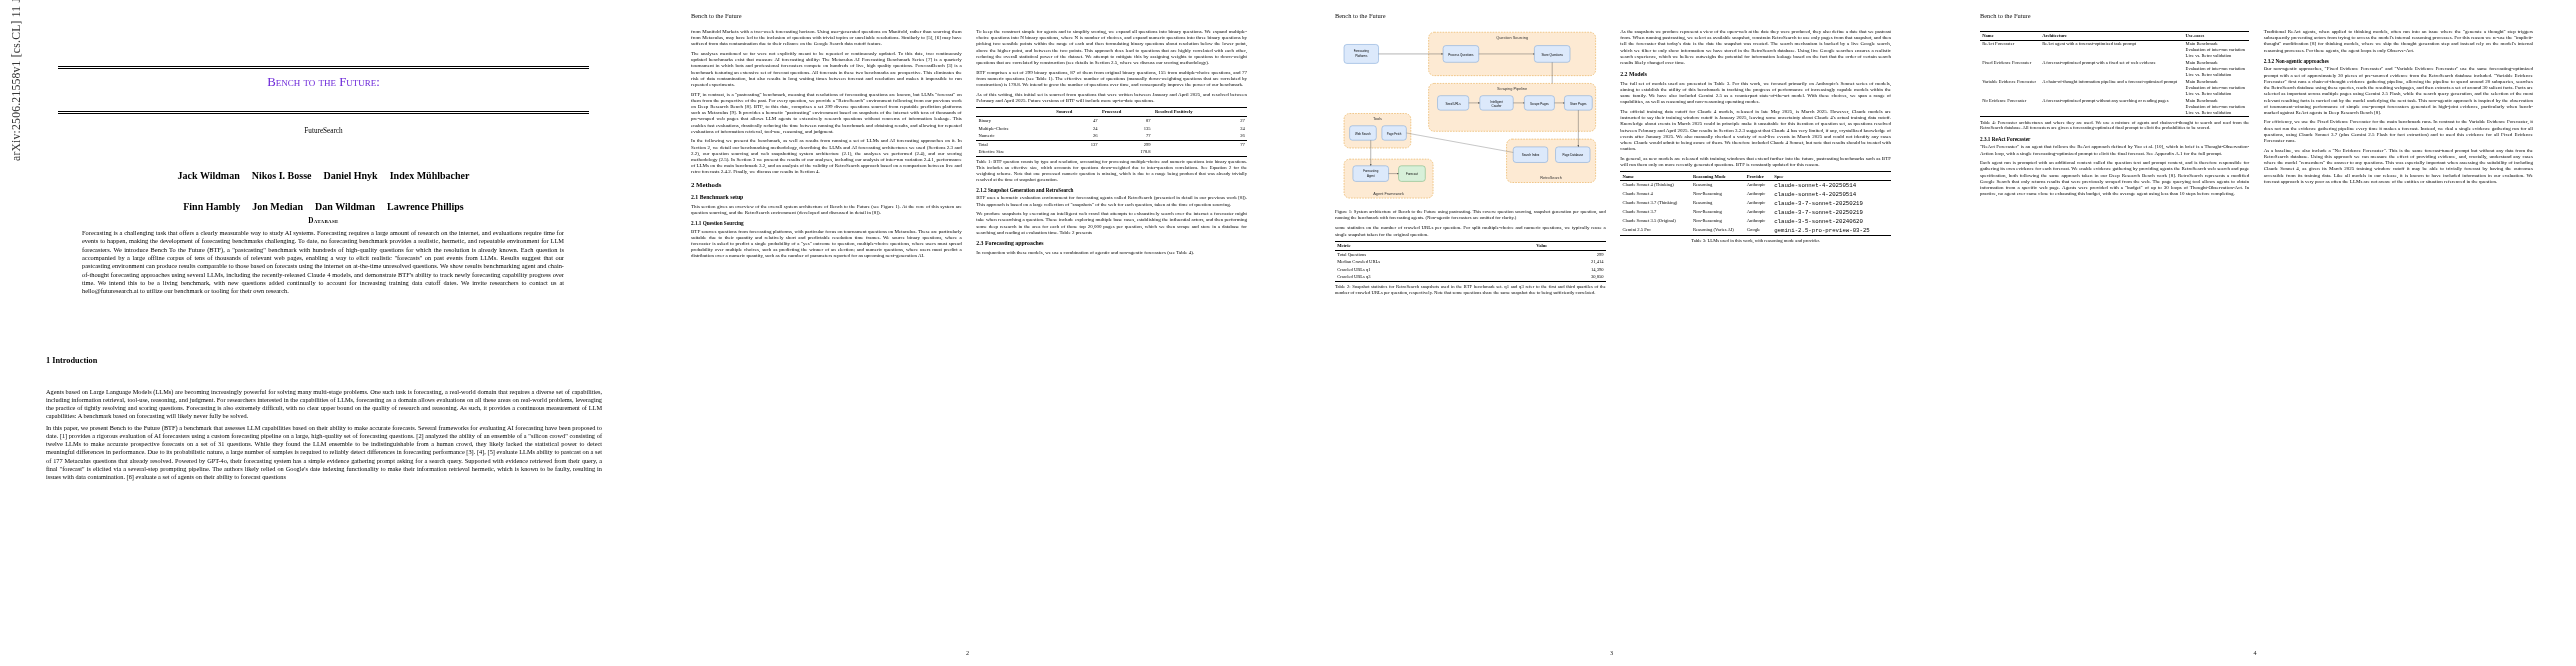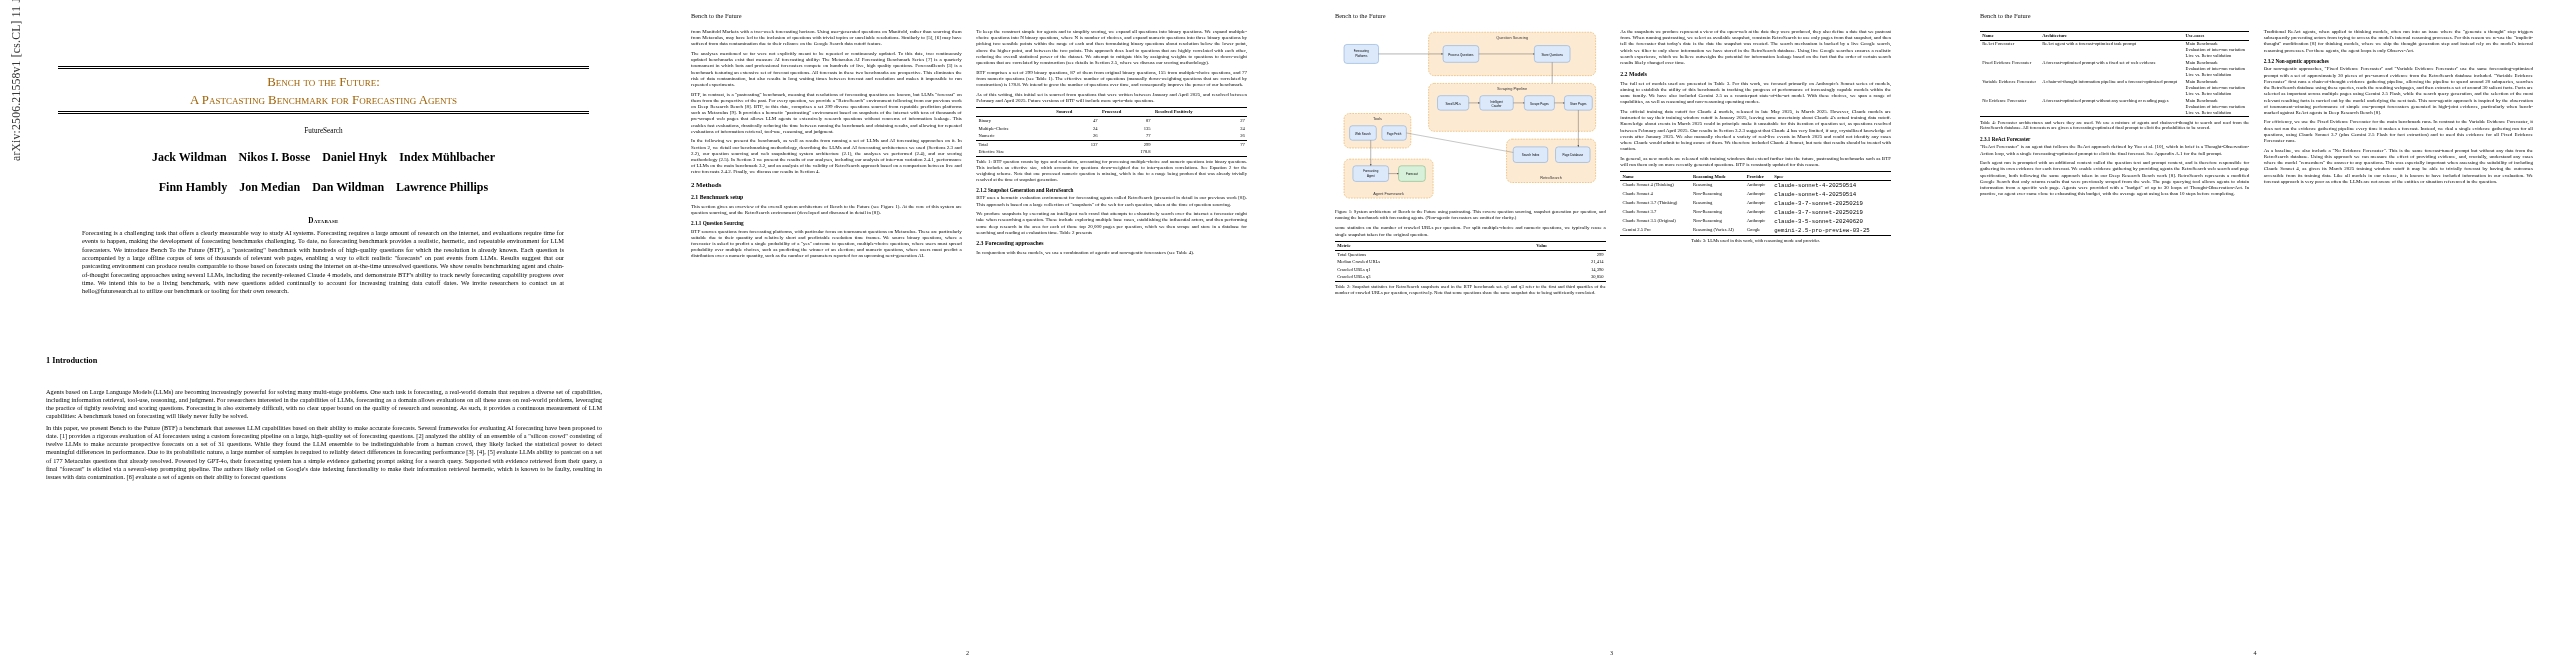--- a/index.html
+++ b/index.html
@@ -18,26 +18,26 @@
   .runhead{font-family:"Liberation Serif",serif;font-size:6.4px;color:#111;position:absolute;top:12.2px;}
   .runhead.left{left:46px;}
   .pnum{position:absolute;bottom:11px;width:100%;text-align:center;font-size:6.1px;color:#111;}
 
   
   .rule-top{position:absolute;left:58px;right:56px;top:66px;border-top:1.7px solid #000;}
   .rule-top:after{content:"";display:block;height:0.6px;background:#000;margin-top:0.8px;}
   .rule-bot{position:absolute;left:58px;right:56px;top:111px;border-top:1.7px solid #000;}
   .rule-bot:after{content:"";display:block;height:0.6px;background:#000;margin-top:0.8px;}
   .title{position:absolute;left:58px;right:56px;top:73px;text-align:center;
-    font-family:"Liberation Serif",serif;font-variant:small-caps;font-size:12.8px;line-height:1.42;color:#a16207;}
+    font-family:"Liberation Serif",serif;font-variant:small-caps;font-size:12.8px;line-height:1.42;color:#6d28d9;}
   .title .l2{display:block;}
 
   .affil{position:absolute;left:58px;right:56px;top:127px;text-align:center;font-size:7.2px;font-weight:normal;}
   .authors{position:absolute;left:58px;right:56px;top:150px;text-align:center;}
-  .authors .row{display:flex;justify-content:center;gap:12px;font-size:12px;font-weight:bold;margin-bottom:14.5px;}
+  .authors .row{display:flex;justify-content:center;gap:12px;font-size:10px;font-weight:bold;margin-bottom:14.5px;margin-top:20px;}
   .authors .row span{white-space:nowrap;}
 
   .abshead{position:absolute;left:58px;right:56px;top:217px;text-align:center;
     font-variant:small-caps;font-size:7.2px;font-weight:bold;letter-spacing:0.3px;}
   .abstract{position:absolute;left:82px;right:81px;top:229px;text-align:justify;
     font-size:6.4px;line-height:1.30;}
 
   .sec1{position:absolute;left:46px;right:43px;top:356px;}
   h2.sec{font-size:8.3px;font-weight:bold;margin:0 0 23px 0;}
   .body-col{font-size:6.3px;line-height:1.285;text-align:justify;}
@@ -72,21 +72,20 @@
 <body>
 
 <div class="sheet">
 
   <div class="page p1">
     <div class="arxiv-stamp">arXiv:2506.21558v1  [cs.CL]  11 Jun 2025</div>
 
     <div class="rule-top"></div>
     <div class="title">
       <span>Bench to the Future:</span><br>
-      <span class="l2">A Pastcasting Benchmark for Forecasting Agents</span>
     </div>
     <div class="rule-bot"></div>
 
     <div class="affil">FutureSearch</div>
 
     <div class="authors">
       <div class="row">
         <span>Jack Wildman</span>
         <span>Nikos I. Bosse</span>
         <span>Daniel Hnyk</span>

